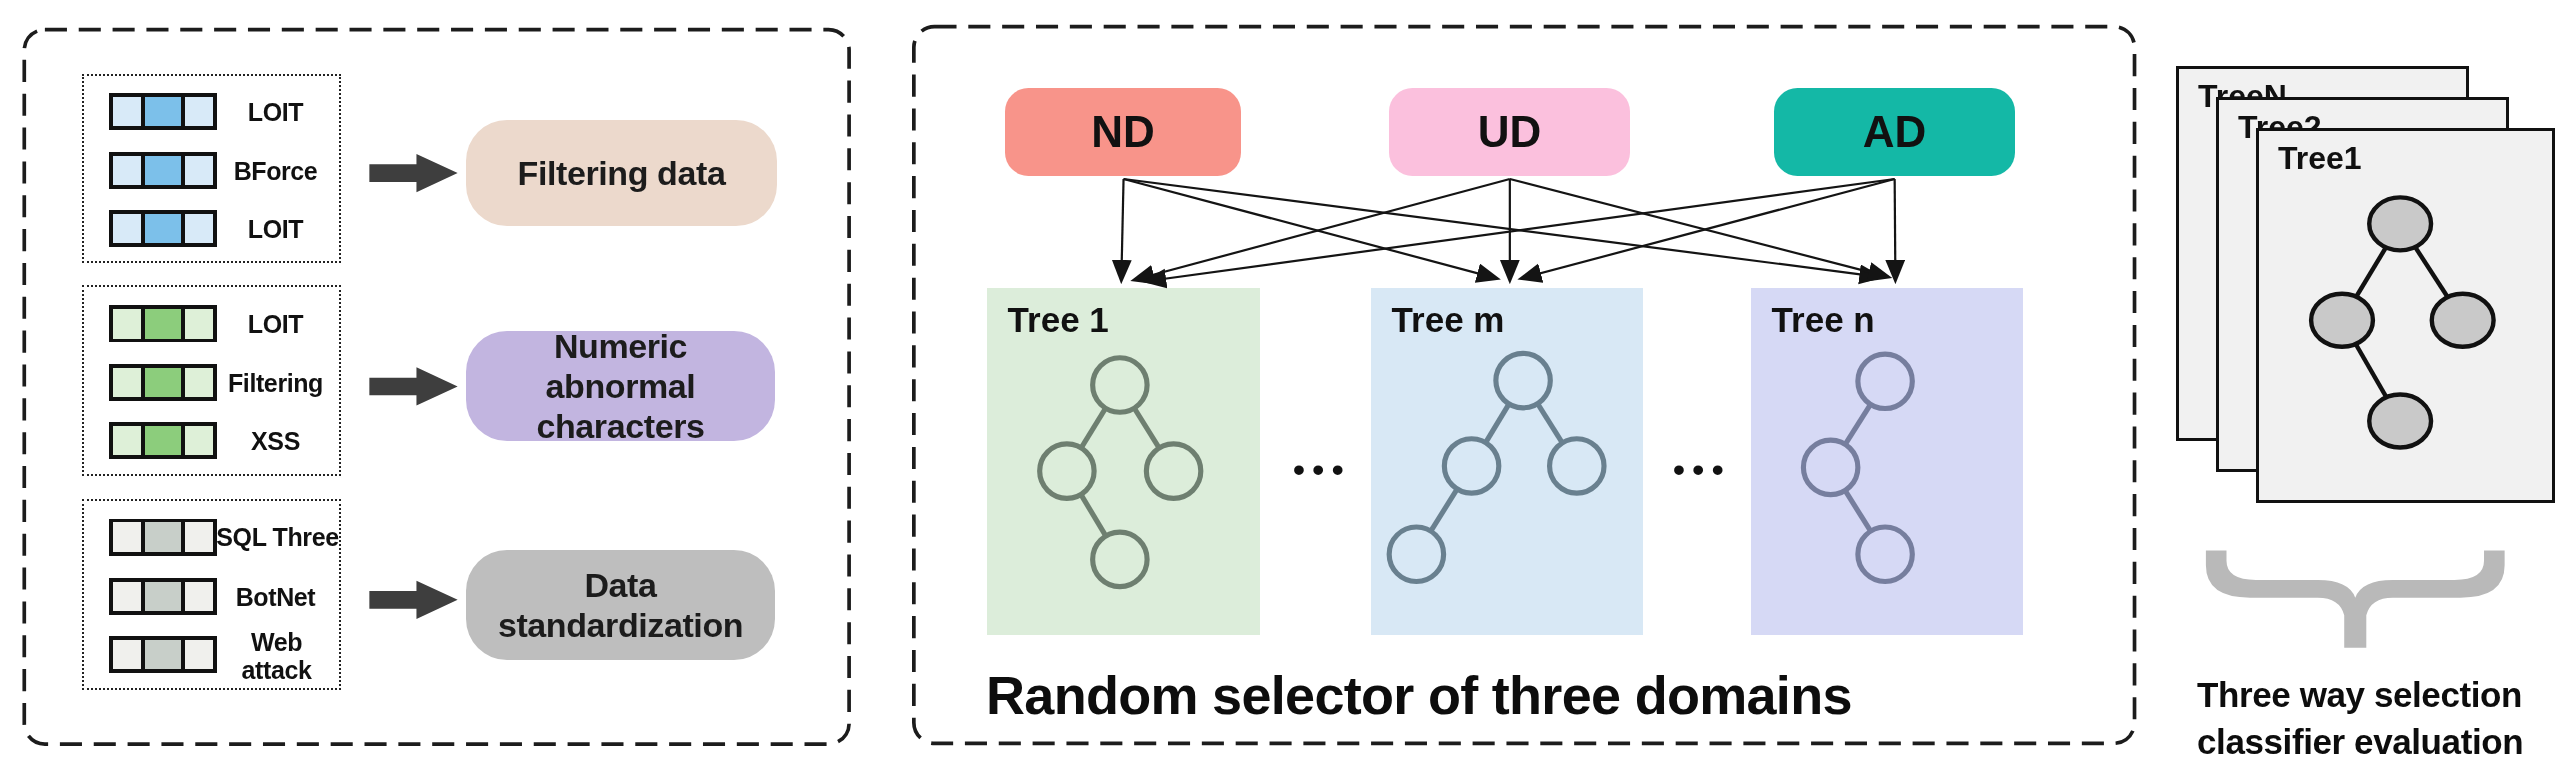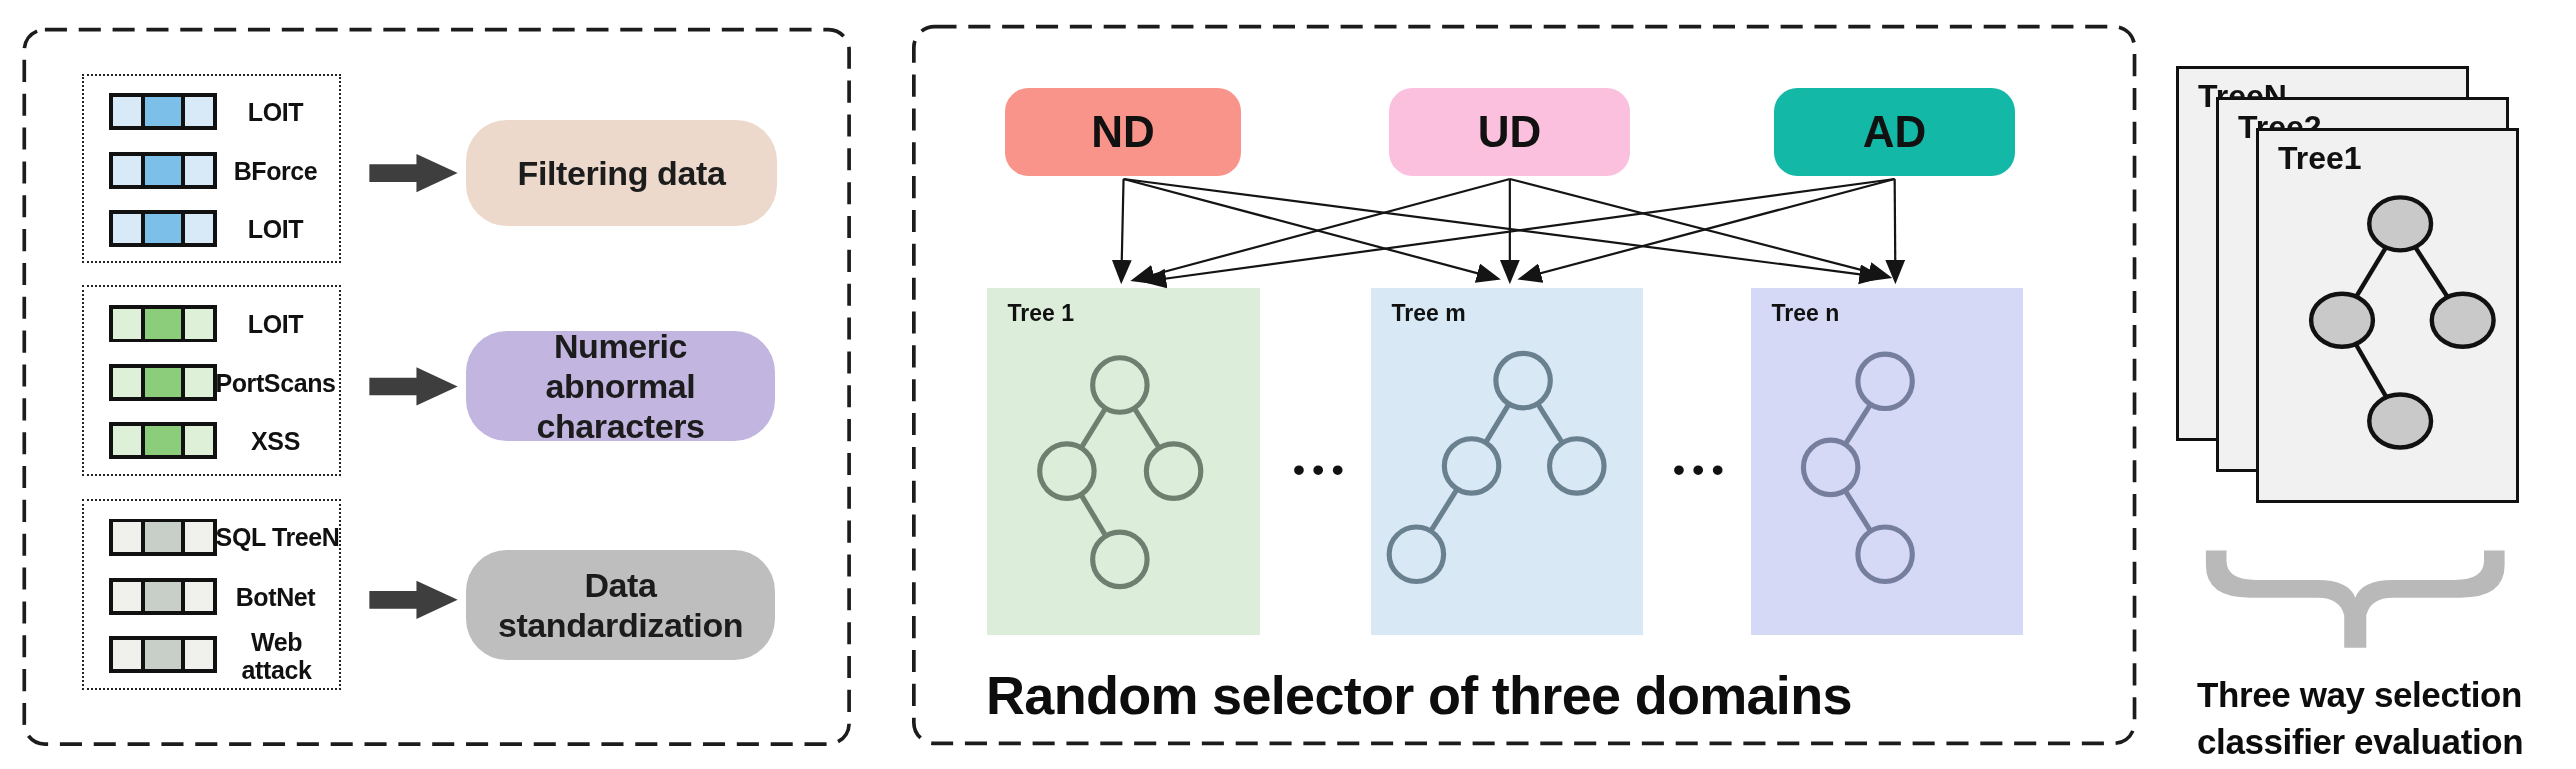--- a/index.html
+++ b/index.html
@@ -23,21 +23,21 @@
   .stage-filter{background:#ecd9cc;}
   .stage-numeric{background:#c2b5e0;}
   .stage-std{background:#bebebe;}
 
   
   .domainbox{border-radius:23.5px;display:flex;align-items:center;justify-content:center;
              font-size:44px;font-weight:600;color:#111;}
   .dom-nd{background:#f8948a;} .dom-ud{background:#fbc0dd;} .dom-ad{background:#14b8a6;}
   .treepanel{color:#111;}
   .tp-1{background:#dcedda;} .tp-m{background:#d8e8f5;} .tp-n{background:#d6d9f5;}
-  .treepanel .tlabel{position:absolute;left:20.6px;top:11.8px;font-size:23px;font-weight:600;}
+  .treepanel .tlabel{position:absolute;left:20.6px;top:11.8px;font-size:35px;font-weight:600;}
   .dots{display:flex;align-items:center;justify-content:center;font-size:34px;font-weight:900;
         letter-spacing:7.4px;color:#111;}
   .mid-caption{text-align:left;font-size:54px;font-weight:700;color:#0d0d0d;letter-spacing:-0.7px;}
 
   
   .card{background:#f1f1f1;border:3.7px solid #111;}
   .card .clabel{position:absolute;left:19px;top:8.8px;font-size:32px;font-weight:600;color:#111;}
   .right-caption{font-size:35px;font-weight:700;color:#0d0d0d;line-height:47px;letter-spacing:-0.4px;}
 
   svg.overlay{position:absolute;left:0;top:0;pointer-events:none;}
@@ -73,36 +73,36 @@
       <span class="cell-l"></span>
         <span class="cell-m mid"></span>
         <span class="cell-l"></span>
     </div>
     <div class="abs rowlabel" style="left:129px;top:18.4px;width:125px;height:37px;">LOIT</div>
     <div class="abs bar green" style="left:25px;top:77px;width:108px;height:37px;">
       <span class="cell-l"></span>
         <span class="cell-m mid"></span>
         <span class="cell-l"></span>
     </div>
-    <div class="abs rowlabel" style="left:129px;top:77px;width:125px;height:37px;">PortScans</div>
+    <div class="abs rowlabel" style="left:129px;top:77px;width:125px;height:37px;">Filtering</div>
     <div class="abs bar green" style="left:25px;top:135px;width:108px;height:37px;">
       <span class="cell-l"></span>
         <span class="cell-m mid"></span>
         <span class="cell-l"></span>
     </div>
     <div class="abs rowlabel" style="left:129px;top:135px;width:125px;height:37px;">XSS</div>
   </div>
 
   <div class="abs group" style="left:82px;top:499px;width:259px;height:191px;">
     <div class="abs bar gray" style="left:25px;top:17.7px;width:108px;height:37px;">
       <span class="cell-l"></span>
         <span class="cell-m mid"></span>
         <span class="cell-l"></span>
     </div>
-    <div class="abs rowlabel" style="left:129px;top:17.7px;width:129px;height:37px;">SQL TreeN</div>
+    <div class="abs rowlabel" style="left:129px;top:17.7px;width:129px;height:37px;">SQL Three</div>
     <div class="abs bar gray" style="left:25px;top:77px;width:108px;height:37px;">
       <span class="cell-l"></span>
         <span class="cell-m mid"></span>
         <span class="cell-l"></span>
     </div>
     <div class="abs rowlabel" style="left:129px;top:77px;width:125px;height:37px;">BotNet</div>
     <div class="abs bar gray" style="left:25px;top:135px;width:108px;height:37px;">
       <span class="cell-l"></span>
         <span class="cell-m mid"></span>
         <span class="cell-l"></span>
@@ -132,21 +132,21 @@
   <div class="abs dots" style="left:1658px;top:446px;width:88px;height:47px;">•••</div>
 
   <div class="abs mid-caption" style="left:986px;top:664px;width:1023px;">Random selector of three domains</div>
 
   <div class="abs card" style="left:2176px;top:66px;width:293px;height:375px;">
     <div class="clabel">TreeN</div>
   </div>
   <div class="abs card" style="left:2216px;top:97px;width:293px;height:375px;">
     <div class="clabel">Tree2</div>
   </div>
-  <div class="abs card" style="left:2256px;top:128px;width:263px;height:375px;">
+  <div class="abs card" style="left:2256px;top:128px;width:299px;height:375px;">
     <div class="clabel">Tree1</div>
   </div>
 
   <div class="abs right-caption" style="left:2197px;top:671px;width:379px;">
     <div>Three way selection</div>
     <div>classifier evaluation</div>
   </div>
 
   <svg class="overlay" width="2576" height="770" viewBox="0 0 3501 1046">
     <defs>

